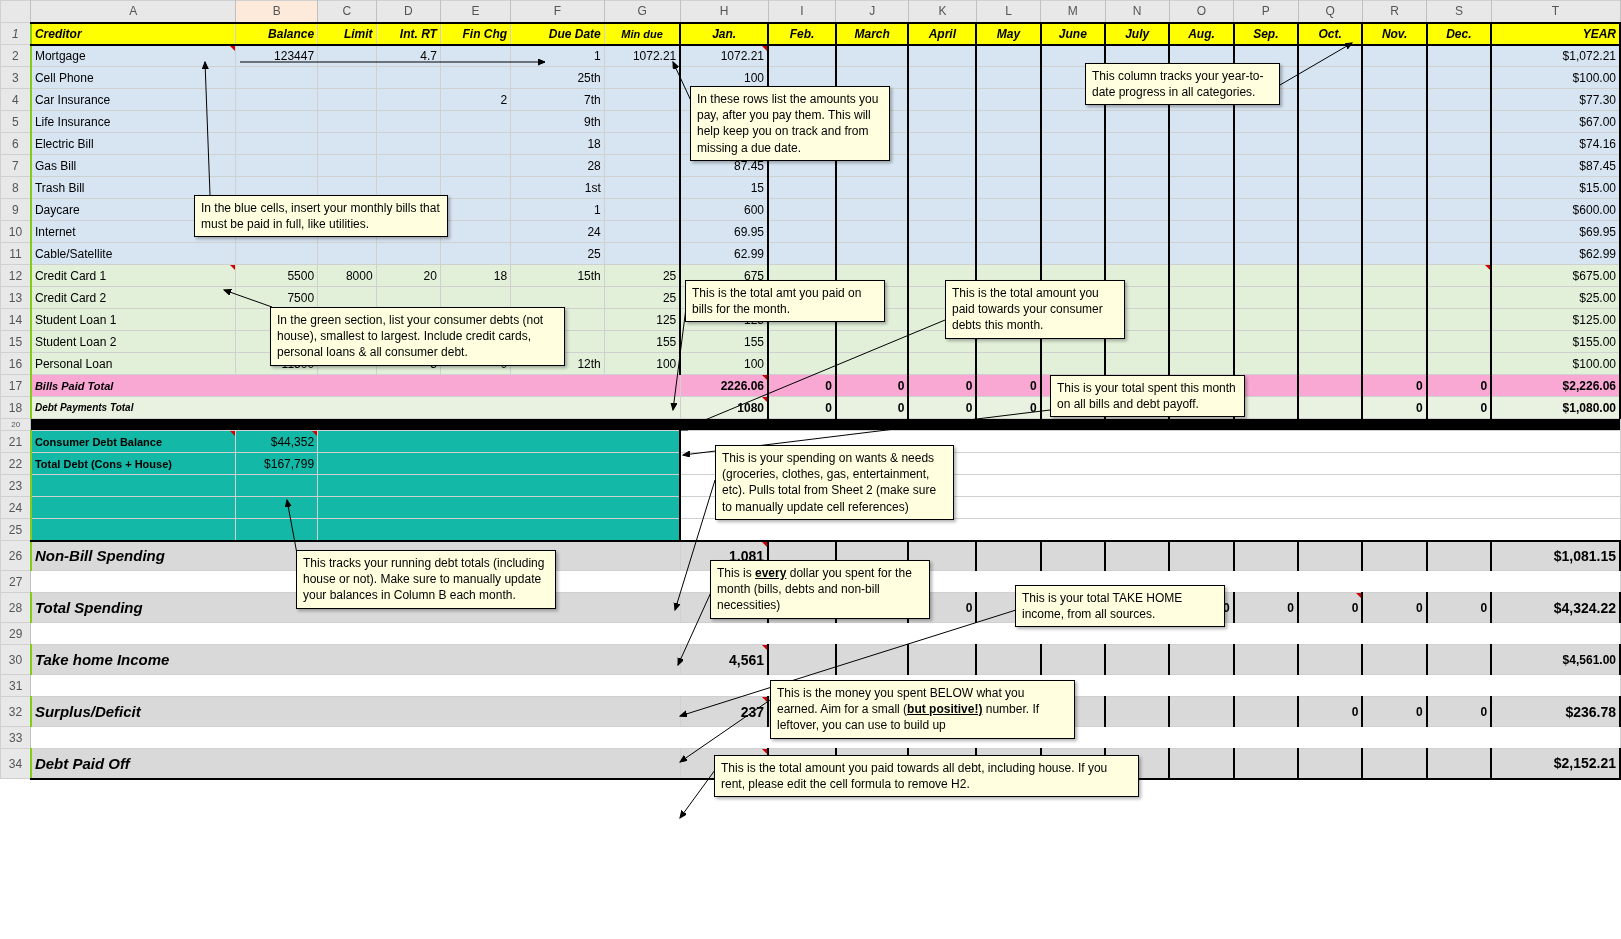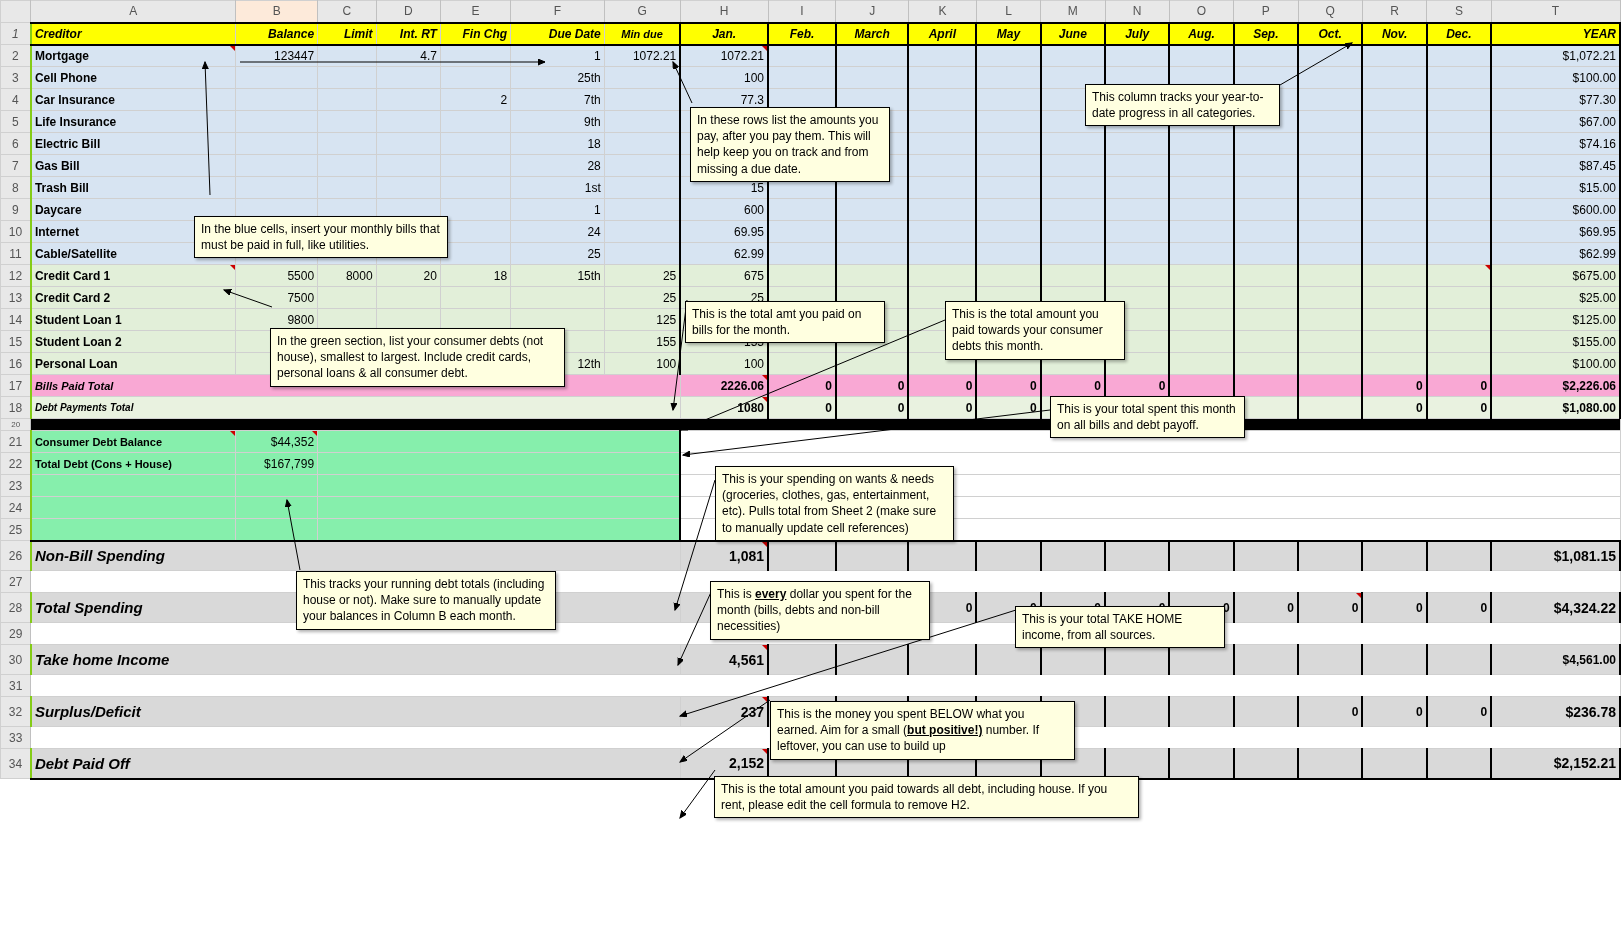--- a/index.html
+++ b/index.html
@@ -11,36 +11,36 @@
 th.colh { border-right: 1px solid #c0c0c0; }
 .hdr-yellow { background: #ffff00; font-weight: bold; font-style: italic; }
 .hdr-yellow td { border-top: 2px solid #000; border-bottom: 2px solid #000; }
 .bl { border-left: 2px solid #84cc16; }
 .br { border-right: 2px solid #000; }
 .bb { border-bottom: 2px solid #000; }
 .blue-sec { background: #d7e4f2; }
 .blue-sec td { border-bottom: 1px dashed #666; }
 .green-sec { background: #e2efd9; }
 .green-sec td { border-bottom: 1px dashed #666; }
-.orange-sec { background: #86efac; margin-left: 48px; }
+.orange-sec { background: #14b8a6; margin-left: 48px; }
 .gray-sec { background: #d9d9d9; }
 .lightblue-sec { background: #f9a8d4; margin-top: 24px; }
 .lightgreen-sec { background: #e9f2e0; }
 .ital-bold { font-weight: bold; font-style: italic; }
 .bold { font-weight: bold; }
 .al { text-align: left; }
 .ar { text-align: right; }
 .ac { text-align: center; }
 .row34 td { border-bottom: 2px solid #000; }
 .blackrow td { background: #000; height: 10px; padding: 0; }
-.comment-box { position: absolute; background: #ffffe0; border: 1px solid #000; padding: 4px 6px; font-size: 12px; line-height: 1.35; z-index: 10; box-shadow: 2px 2px 3px rgba(0,0,0,0.3); margin-top: 21px; }
+.comment-box { position: absolute; background: #ffffe0; border: 1px solid #000; padding: 4px 6px; font-size: 12px; line-height: 1.35; z-index: 10; box-shadow: 2px 2px 3px rgba(0,0,0,0.3); }
 .arrow { position: absolute; z-index: 5; stroke: #000; fill: #000; }
 .selected-col { background: #fdeada; }
 .red-tri::after { content: ''; position: absolute; top: 0; right: 0; width: 0; height: 0; border-left: 5px solid transparent; border-top: 5px solid #c00; }
-td.creditor { font-weight: bold; }
+td.creditor { font-weight: normal; }
 </style>
 </head>
 <body>
 
 <table>
 
 <tbody>
       <tr>
 <th class="rowh"></th>
 <th class="colh" style="width:175px">A</th>

